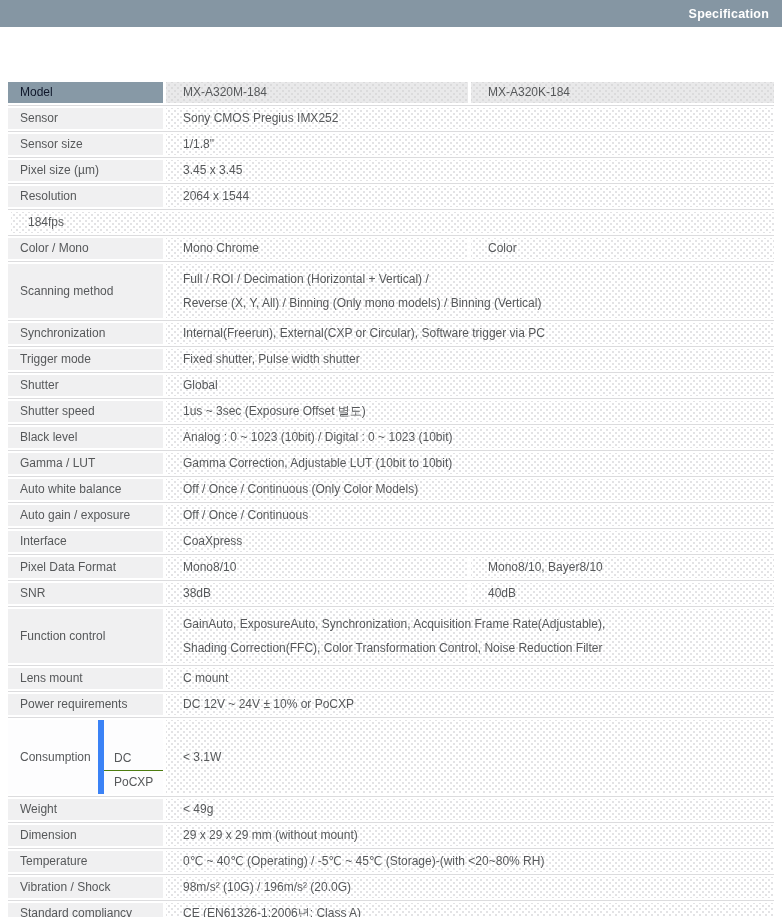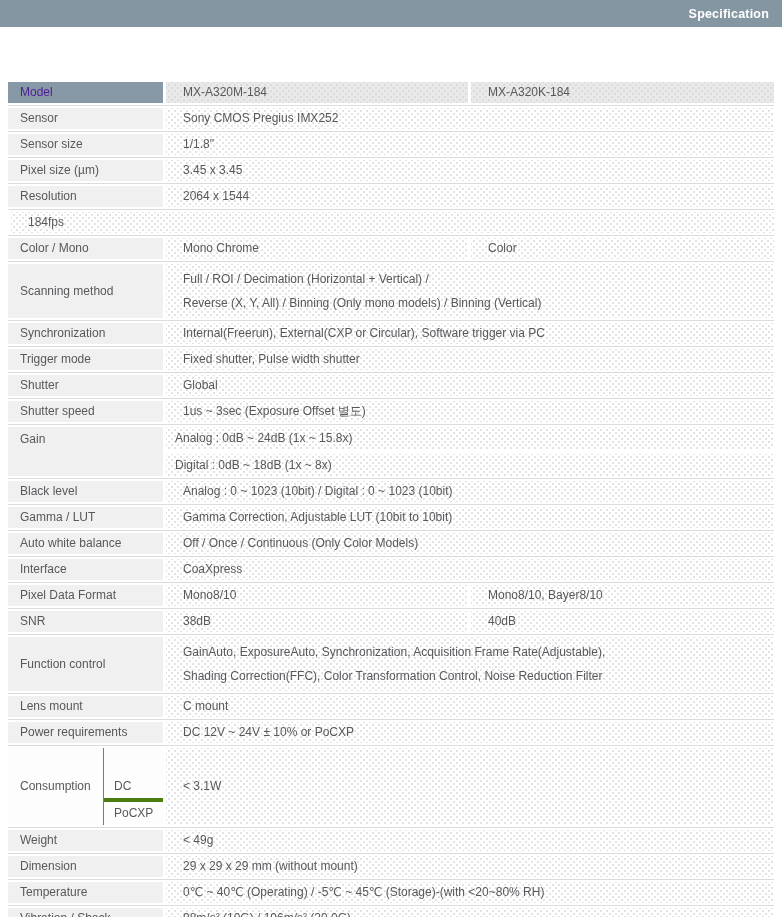--- a/index.html
+++ b/index.html
@@ -59,21 +59,21 @@
     background-image:
       radial-gradient(circle, #e3e3e5 1px, rgba(0,0,0,0) 1.3px),
       radial-gradient(circle, #e3e3e5 1px, rgba(0,0,0,0) 1.3px);
     background-size: 6px 6px, 6px 6px;
     background-position: 0 0, 3px 3px;
   }
   .val .txt, .lbl .txt { white-space: pre-line; }
   .val.w1 { flex: 0 0 302px; }
 
   
-  .t-row.hdr .lbl { background: #8799a6; color: #4c1d95; }
+  .t-row.hdr .lbl { background: #8799a6; color: #0f172a; }
   .t-row.hdr .val {
     background-color: #e9e9ea;
     background-image:
       radial-gradient(circle, #dbdbdc 1px, rgba(0,0,0,0) 1.3px),
       radial-gradient(circle, #dbdbdc 1px, rgba(0,0,0,0) 1.3px);
   }
 
   
   .t-row.tall .val .txt { line-height: 24px; }
 
@@ -105,25 +105,25 @@
     display: flex;
     background: #fdfdfe;
     font-size: 12px;
     line-height: 15px;
   }
   .cons-name {
     flex: 1 1 auto;
     display: flex;
     align-items: center;
     padding-left: 12px;
-    border-right: 1px solid #3b82f6;
+    border-right: 6px solid #3b82f6;
   }
   .cons-subs { flex: 0 0 59px; display: flex; flex-direction: column; margin-top: 27px; }
   .cons-sub { flex: 1 1 50%; display: flex; align-items: center; padding: 4px 0 4px 10px; }
-  .cons-sub + .cons-sub { border-top: 4px solid #4d7c0f; text-align: right; }
+  .cons-sub + .cons-sub { border-top: 1px solid #4d7c0f; text-align: right; }
   .t-row.nested .val { min-height: 44px; }
 </style>
 </head>
 <body>
 
 <div class="spec-bar">
   <span>Specification</span>
 </div>
 
 <div class="spec-table" id="spec-table">
@@ -220,29 +220,20 @@
       </div>
     </div>
     <div class="t-row full">
       <div class="lbl">
         <span class="txt">Shutter speed</span>
       </div>
       <div class="val">
         <span class="txt">1us ~ 3sec (Exposure Offset 별도)</span>
       </div>
     </div>
-    <div class="t-row stacked">
-      <div class="lbl">
-        <span class="txt">Gain</span>
-      </div>
-      <div class="val stack">
-        <div class="line"><span class="txt">Analog : 0dB ~ 24dB (1x ~ 15.8x)</span></div>
-        <div class="line"><span class="txt">Digital : 0dB ~ 18dB (1x ~ 8x)</span></div>
-      </div>
-    </div>
     <div class="t-row full">
       <div class="lbl">
         <span class="txt">Black level</span>
       </div>
       <div class="val">
         <span class="txt">Analog : 0 ~ 1023 (10bit) / Digital : 0 ~ 1023 (10bit)</span>
       </div>
     </div>
     <div class="t-row full">
       <div class="lbl">
@@ -251,20 +242,28 @@
       <div class="val">
         <span class="txt">Gamma Correction, Adjustable LUT (10bit to 10bit)</span>
       </div>
     </div>
     <div class="t-row full">
       <div class="lbl">
         <span class="txt">Auto white balance</span>
       </div>
       <div class="val">
         <span class="txt">Off / Once / Continuous (Only Color Models)</span>
+      </div>
+    </div>
+    <div class="t-row full">
+      <div class="lbl">
+        <span class="txt">Auto gain / exposure</span>
+      </div>
+      <div class="val">
+        <span class="txt">Off / Once / Continuous</span>
       </div>
     </div>
     <div class="t-row full">
       <div class="lbl">
         <span class="txt">Interface</span>
       </div>
       <div class="val">
         <span class="txt">CoaXpress</span>
       </div>
     </div>

